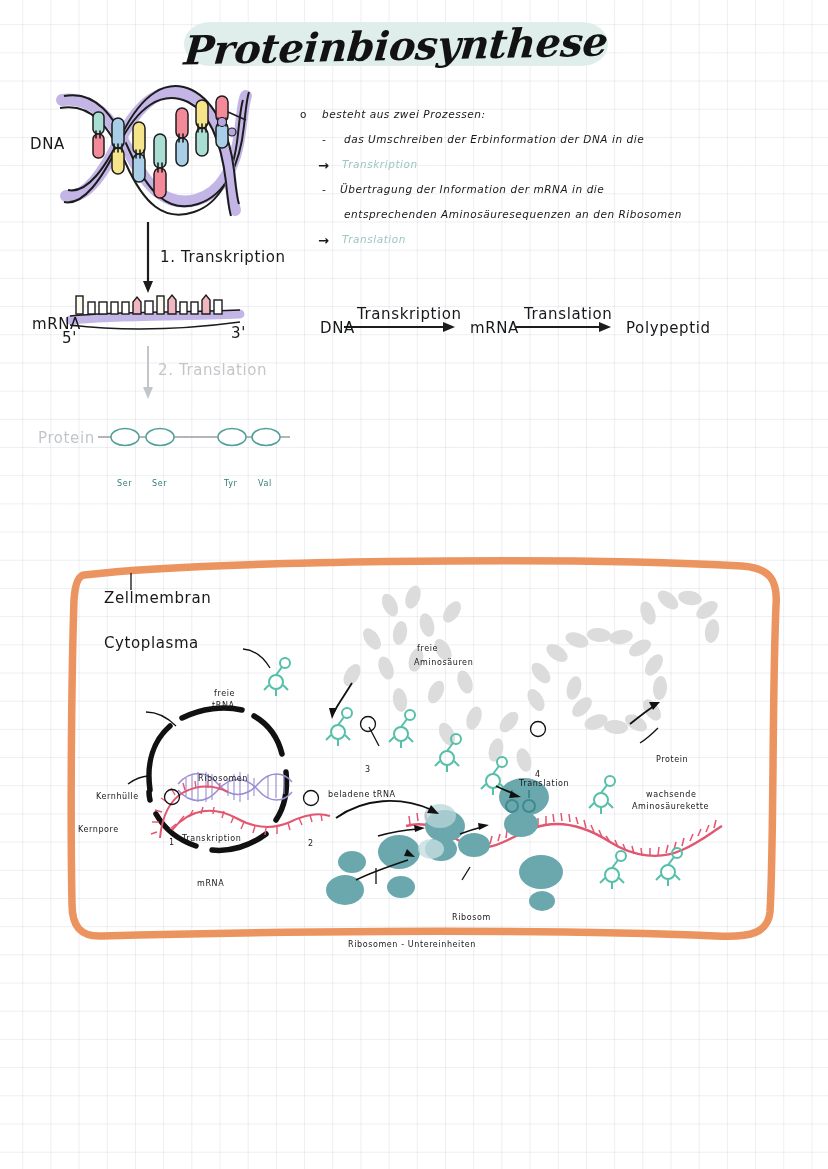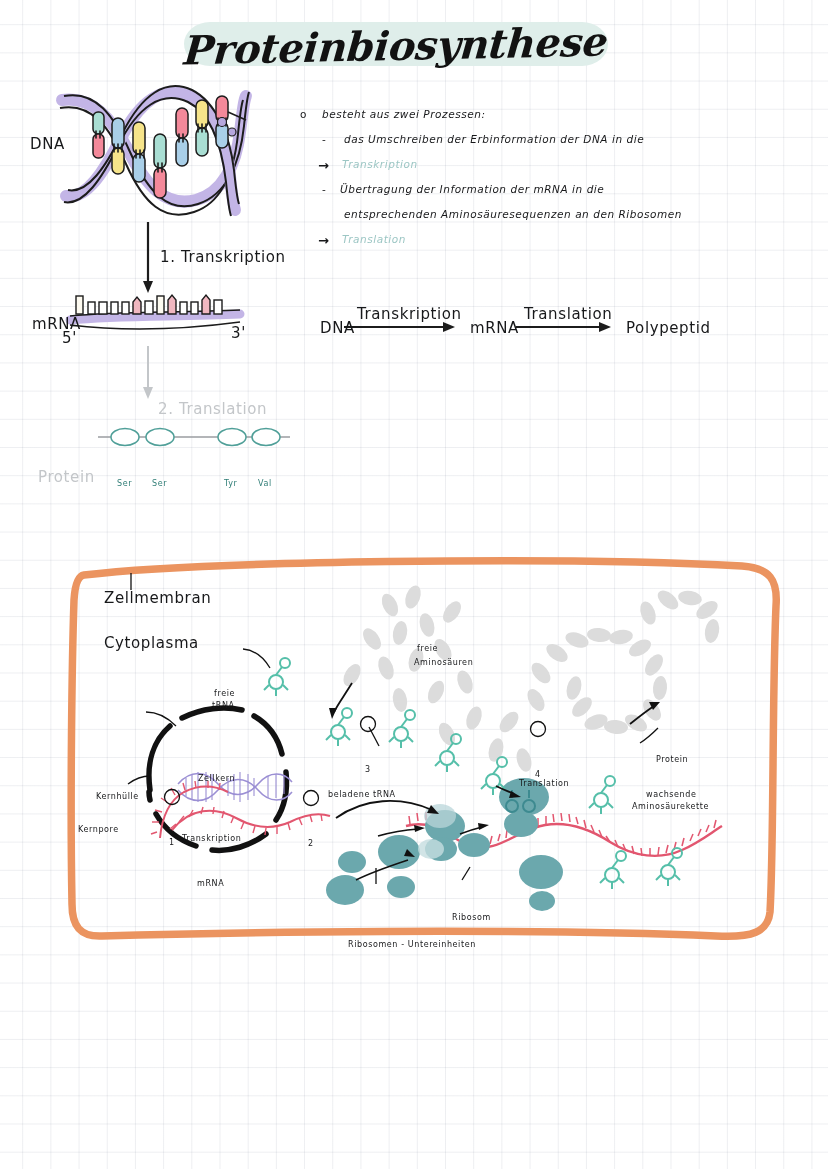--- a/index.html
+++ b/index.html
@@ -28,21 +28,21 @@
     font-family:"DejaVu Sans", sans-serif;
     color:#17181a;
     letter-spacing:.6px;
     white-space:pre;
     line-height:1.15;
   }
   .hw.sm{font-size:15px;text-align:right;}
   .hw.xs{font-size:8px;margin-top:46px;}
   .hw.md{font-size:15px;padding-left:8px;}
   .teal{color:#9cc6c4;}
-  .grey{color:#c3c6c9;margin-top:39px;}
+  .grey{color:#c3c6c9;}
 
   
   #title-wrap{position:absolute;left:176px;top:14px;width:440px;height:62px;}
   #title-hl{
     position:absolute;left:8px;top:8px;width:424px;height:44px;
     background:#dfeeea;border-radius:26px/22px;
     filter:blur(.4px);
   }
   #title-txt{
     position:absolute;left:0;top:0;width:440px;height:62px;
@@ -518,21 +518,21 @@
   <div class="hw sm grey" style="left:158px;top:362px">2. Translation</div>
   <div class="hw md grey" style="left:30px;top:430px">Protein</div>
   <div class="hw xs" style="left:117px;top:433px;color:#2f7d76">Ser</div>
   <div class="hw xs" style="left:152px;top:433px;color:#2f7d76">Ser</div>
   <div class="hw xs" style="left:224px;top:433px;color:#2f7d76">Tyr</div>
   <div class="hw xs" style="left:258px;top:433px;color:#2f7d76">Val</div>
 
   <div class="hw sm" style="left:104px;top:590px">Zellmembran</div>
   <div class="hw sm" style="left:104px;top:635px">Cytoplasma</div>
   <div class="hw xs" style="left:96px;top:746px">Kernhülle</div>
-  <div class="hw xs" style="left:198px;top:728px">Zellkern</div>
+  <div class="hw xs" style="left:198px;top:728px">Ribosomen</div>
   <div class="hw xs" style="left:78px;top:779px">Kernpore</div>
   <div class="hw xs" style="left:182px;top:788px">Transkription</div>
   <div class="hw xs" style="left:197px;top:833px">mRNA</div>
   <div class="hw xs" style="left:214px;top:643px">freie</div>
   <div class="hw xs" style="left:212px;top:655px">tRNA</div>
   <div class="hw xs" style="left:328px;top:744px">beladene tRNA</div>
   <div class="hw xs" style="left:417px;top:598px">freie</div>
   <div class="hw xs" style="left:414px;top:612px">Aminosäuren</div>
   <div class="hw xs" style="left:519px;top:733px">Translation</div>
   <div class="hw xs" style="left:452px;top:867px">Ribosom</div>

